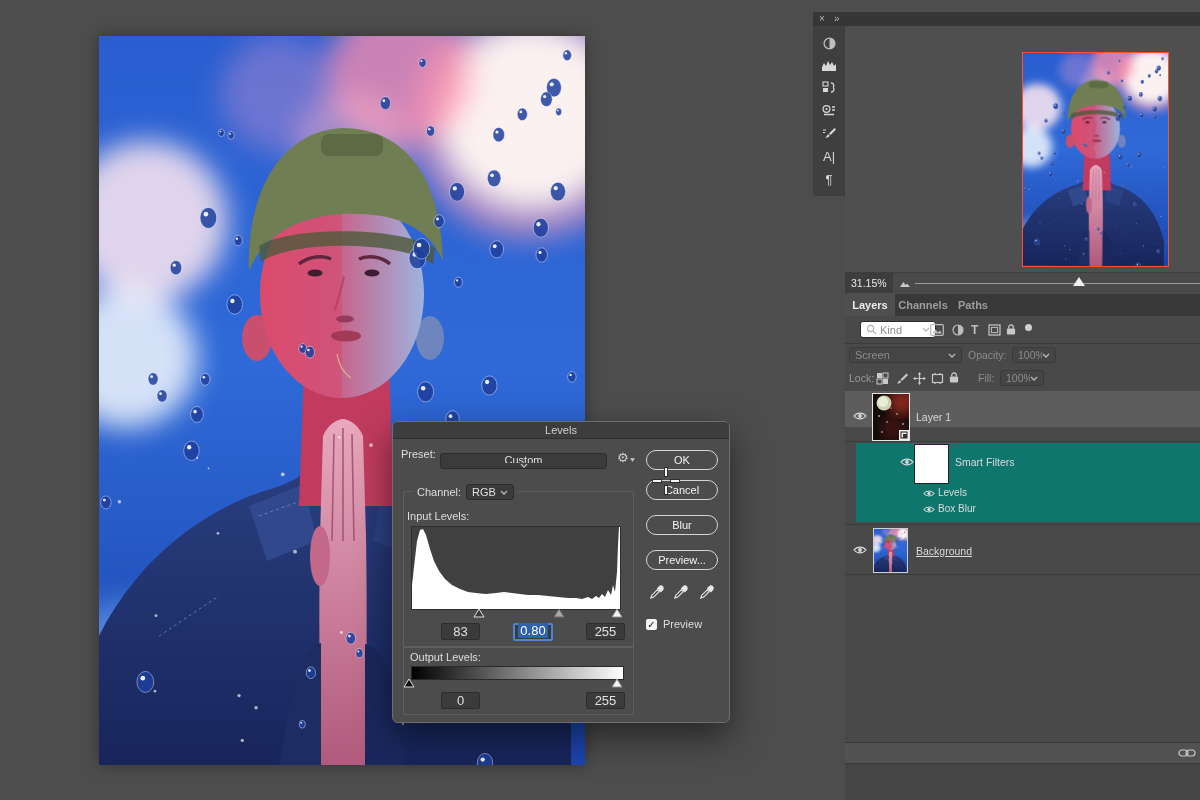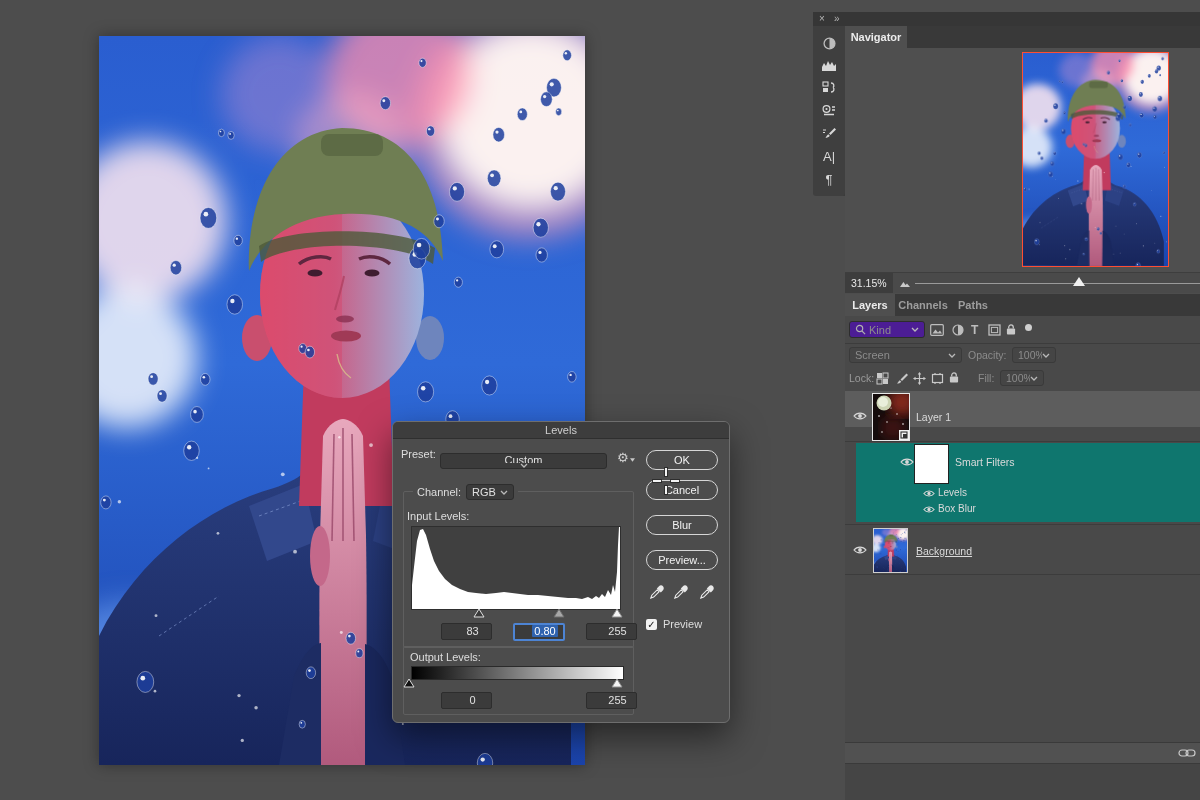--- a/index.html
+++ b/index.html
@@ -19,21 +19,21 @@
        border-bottom:1px solid #2f2f2f;border-radius:5px 5px 0 0;text-align:center;
        font-size:11px;line-height:16px;color:#cfcfcf;}
   .lbl{font-size:11px;color:#dedede;}
   .dim{color:#8c8c8c;}
   .sel{background:#3b3b3b;border:1px solid #2d2d2d;border-radius:3px;display:flex;
        align-items:center;font-size:11px;color:#e0e0e0;padding:0 5px;box-sizing:border-box;}
   .sel .tx{flex:1;overflow:hidden;white-space:nowrap;}
   .chev{width:8px;height:5px;flex:none;}
   .chev path{stroke:#b9b9b9;stroke-width:1.3;fill:none;}
   .fld{position:absolute;width:37px;height:15px;background:#3b3b3b;border:1px solid #2d2d2d;
-       border-radius:2px;font-size:11px;color:#e0e0e0;text-align:center;line-height:15px;padding-left:12px;}
+       border-radius:2px;font-size:13px;color:#e0e0e0;text-align:center;line-height:15px;}
   .fld.focus{border:2px solid #4d84d4;line-height:12px;height:14px;width:36px;}
   .fld.focus span{background:#2f62ae;color:#fff;padding:0 2px;border-radius:1px;}
   .pbtn{position:absolute;left:253px;width:72px;height:20px;border:1px solid #d6d6d6;
        border-radius:10px;background:transparent;color:#f2f2f2;font-size:11px;
        line-height:18px;text-align:center;box-sizing:border-box;}
   .gbox{position:absolute;left:10px;width:229px;border:1px solid #5f5f5f;border-radius:2px;}
   .tri{display:block;}
 
   
   #dockbar{left:813px;top:12px;width:387px;height:14px;background:#363636;font-size:10px;color:#b5b5b5;}
@@ -488,23 +488,20 @@
     <div class="tsi" style="top:98px;">
         <svg width="14" height="13">
           <use href="#i-brushset"></use>
         </svg>
       </div>
     <div class="tsi" style="top:121px;font-size:13px;">A|</div>
     <div class="tsi" style="top:144px;font-size:13px;">¶</div>
   </div>
 
   <div class="abs" id="nav">
-    <div class="tabbar">
-      <div class="tab on" style="left:0;width:62px;">Navigator</div>
-    </div>
     <div id="nav-thumb">
       <svg width="145" height="213" viewBox="0 0 486 729" preserveAspectRatio="none">
           <use href="#photo-art"></use>
         </svg>
     </div>
     <div id="nav-bot">
       <div id="nav-zoom">31.15%</div>
       <svg class="abs" style="left:55px;top:6px;" width="10" height="8">
           <use href="#i-mtn"></use>
         </svg>
@@ -514,21 +511,21 @@
   </div>
 
   <div class="abs" id="layers">
     <div class="tabbar">
       <div class="tab on" style="left:0;width:50px;">Layers</div>
       <div class="tab" style="left:50px;width:56px;">Channels</div>
       <div class="tab" style="left:106px;width:44px;">Paths</div>
     </div>
 
     <div class="abs" style="left:0;top:22px;right:0;height:27px;border-bottom:1px solid #3c3c3c;">
-      <div class="sel" style="position:absolute;left:4px;top:5px;width:76px;height:17px;background:#4c1d95;">
+      <div class="sel" style="position:absolute;left:15px;top:5px;width:76px;height:17px;background:#ffffff;">
         <svg width="11" height="11" style="margin-right:3px;flex:none;">
             <use href="#i-mag"></use>
           </svg>
         <span class="tx dim">Kind</span>
         <svg class="chev" viewBox="0 0 8 5">
             <path d="M1 1l3 3 3-3"></path>
           </svg>
       </div>
       <svg class="abs" style="left:85px;top:8px;" width="14" height="12">
           <use href="#i-img"></use>

